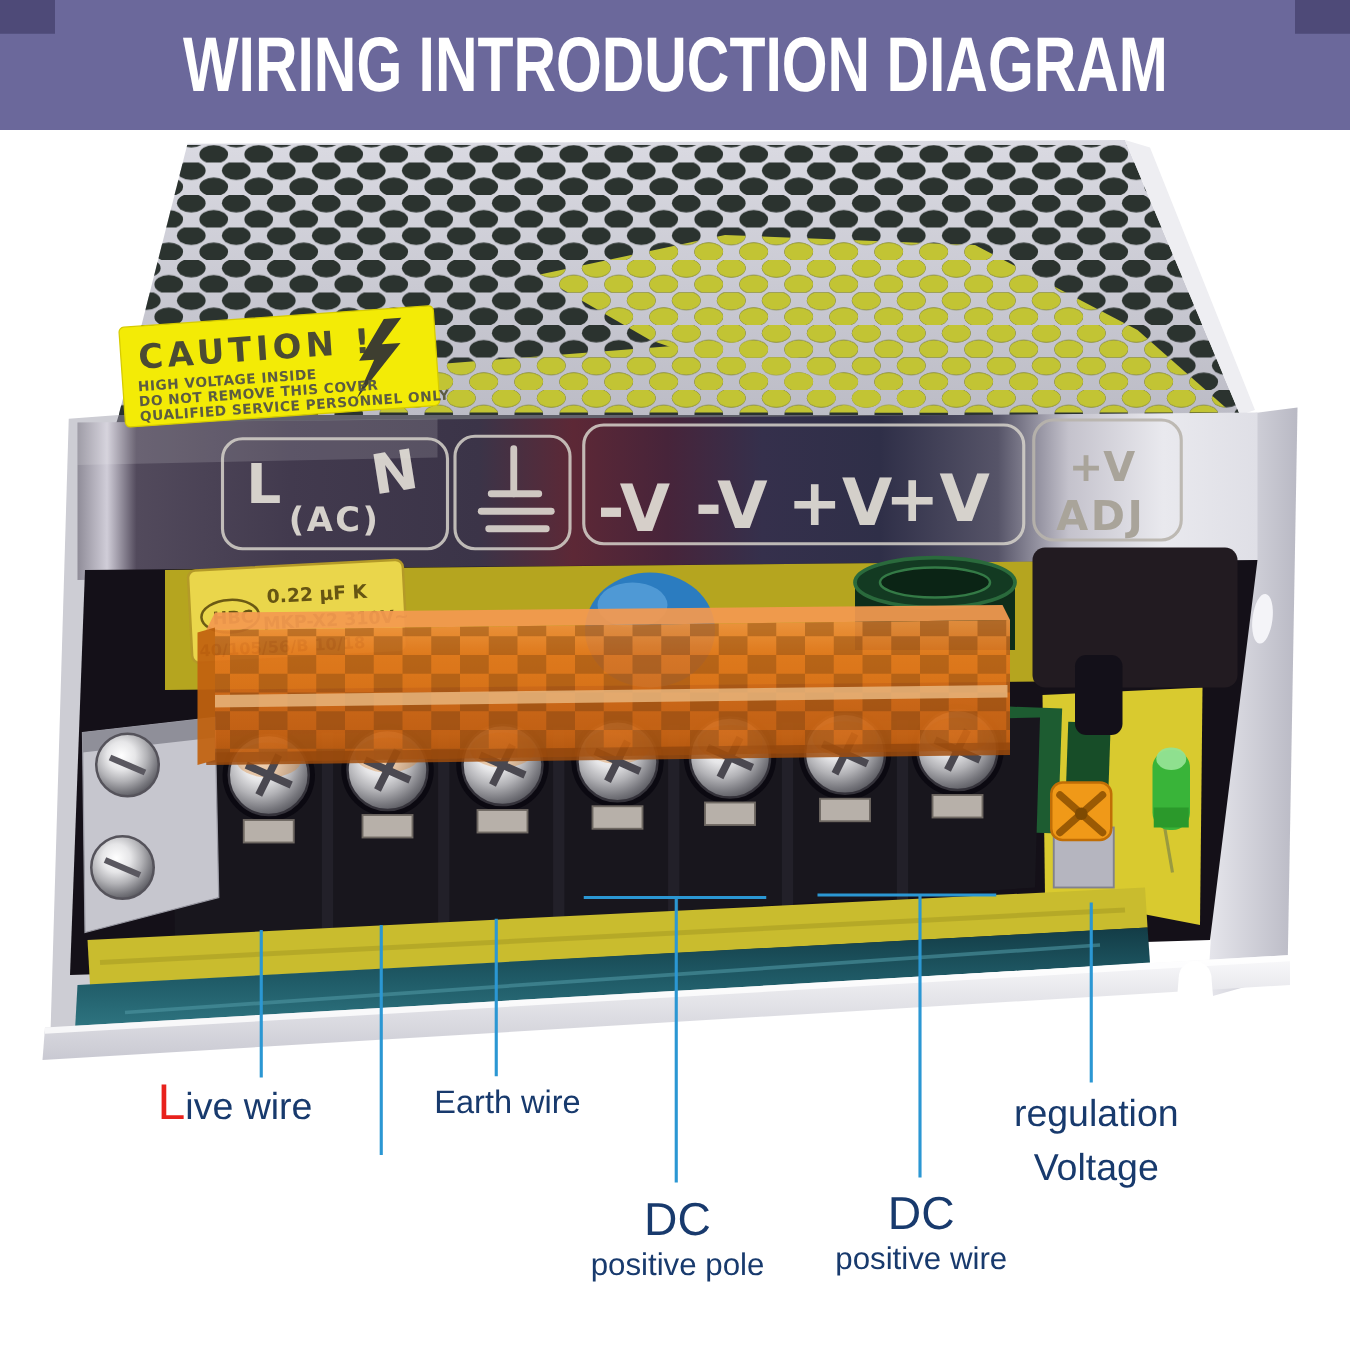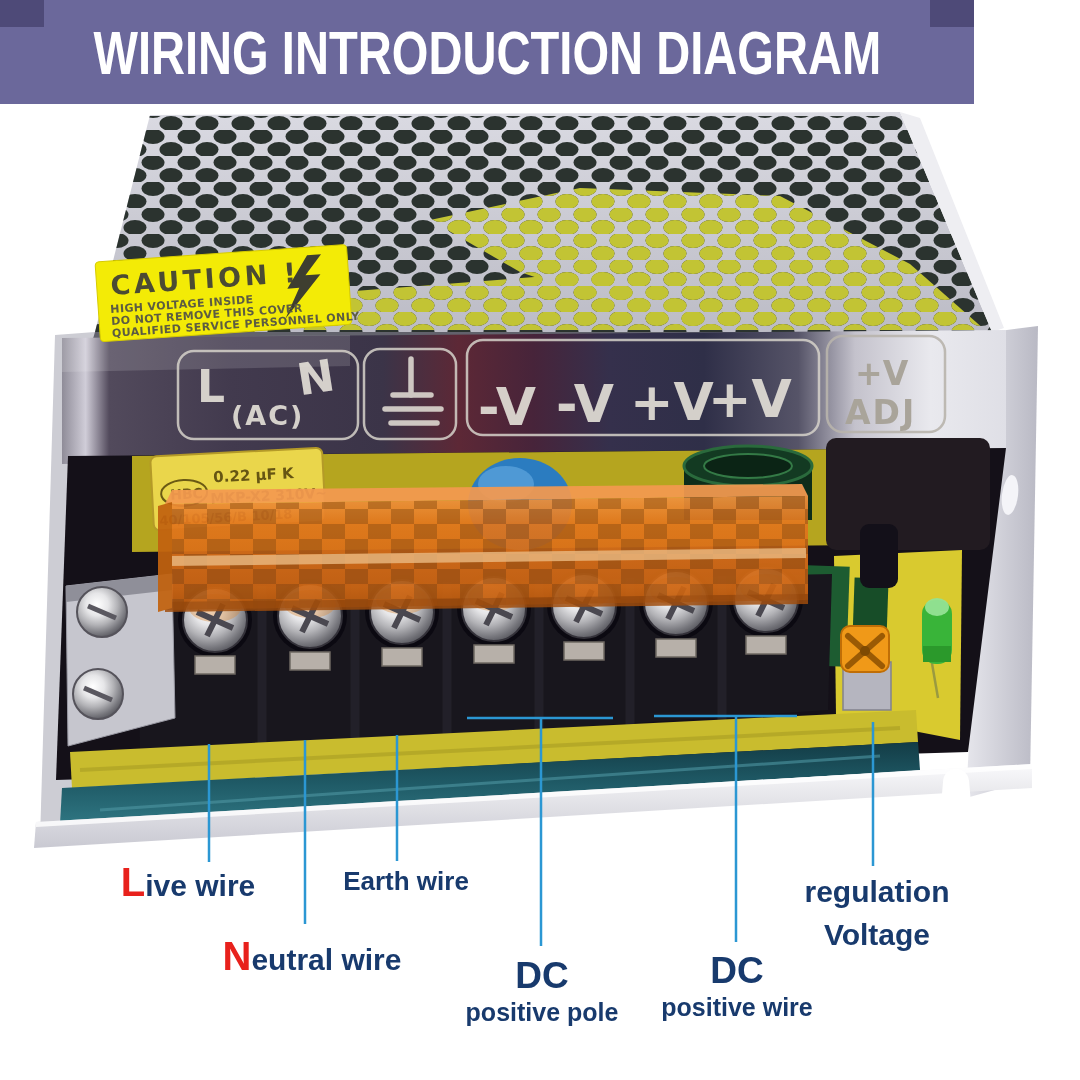--- a/index.html
+++ b/index.html
@@ -1,33 +1,33 @@
 <!DOCTYPE html>
 <html><head>
 <meta charset="utf-8">
 <style>
   html,body{margin:0;padding:0;}
   body{width:1080px;height:1080px;background:#ffffff;overflow:hidden;position:relative;
        font-family:"Liberation Sans",sans-serif;}
-  .banner{position:absolute;top:0;left:0;width:974px;height:104px;background:#6B689B;
+  .banner{position:absolute;top:0;left:0;width:1080px;height:104px;background:#6B689B;
           display:flex;align-items:center;justify-content:center;}
   .banner .corner{position:absolute;top:0;width:44px;height:27px;background:#4E4A78;}
   .corner.tl{left:0;}
   .corner.tr{right:0;}
   .title{color:#ffffff;font-weight:bold;font-size:62px;letter-spacing:0px;
          transform:scaleX(0.76);white-space:nowrap;}
   .stage{position:absolute;top:104px;left:0;width:1080px;height:976px;}
   .stage svg{position:absolute;top:0;left:0;}
   svg text{font-family:"DejaVu Sans","Liberation Sans",sans-serif;font-weight:bold;}
   .emb{fill:#E2DED6;opacity:0.92;}
   .emb2{fill:#A9A49A;}
   .stk-h{fill:#4B4B33;letter-spacing:3.5px;}
   .stk-s{fill:#5C5C42;font-weight:bold;letter-spacing:0.4px;}
   .cap-t{fill:#665513;}
-  .lbl{position:absolute;transform:translateX(-50%);color:#183A6D;font-weight:bold;
+  .lbl{position:absolute;transform:translateX(-50%);color:#183A6D;font-weight:normal;
        text-align:center;white-space:nowrap;line-height:1;}
   .lbl .init{color:#E8211C;font-size:40px;}
   .lbl .rest{font-size:30px;}
   .lbl.single{font-size:26px;}
   .lbl .big{font-size:37px;line-height:40px;}
   .lbl .small{font-size:25px;line-height:32px;}
   .lbl.twoline{font-size:30px;line-height:43px;}
   #lbl-live{left:188px;top:758px;}
   #lbl-earth{left:406px;top:764px;}
   #lbl-neutral{left:312px;top:832px;}
@@ -306,21 +306,20 @@
     <path d="M467,614 L613,614 M541,614 L541,842"></path>
     <path d="M654,612 L797,612 M736,612 L736,838"></path>
     <line x1="873" y1="618" x2="873" y2="762"></line>
   </g>
 </svg>
 
   <div class="lbl" id="lbl-live"><span class="init">L</span><span class="rest">ive wire</span></div>
 
   <div class="lbl single" id="lbl-earth">Earth wire</div>
 
-  <div class="lbl" id="lbl-neutral"><span class="init">N</span><span class="rest">eutral wire</span></div>
 
   <div class="lbl" id="lbl-dc-neg">
     <div class="big">DC</div>
     <div class="small">positive pole</div>
   </div>
 
   <div class="lbl" id="lbl-dc-pos">
     <div class="big">DC</div>
     <div class="small">positive wire</div>
   </div>

